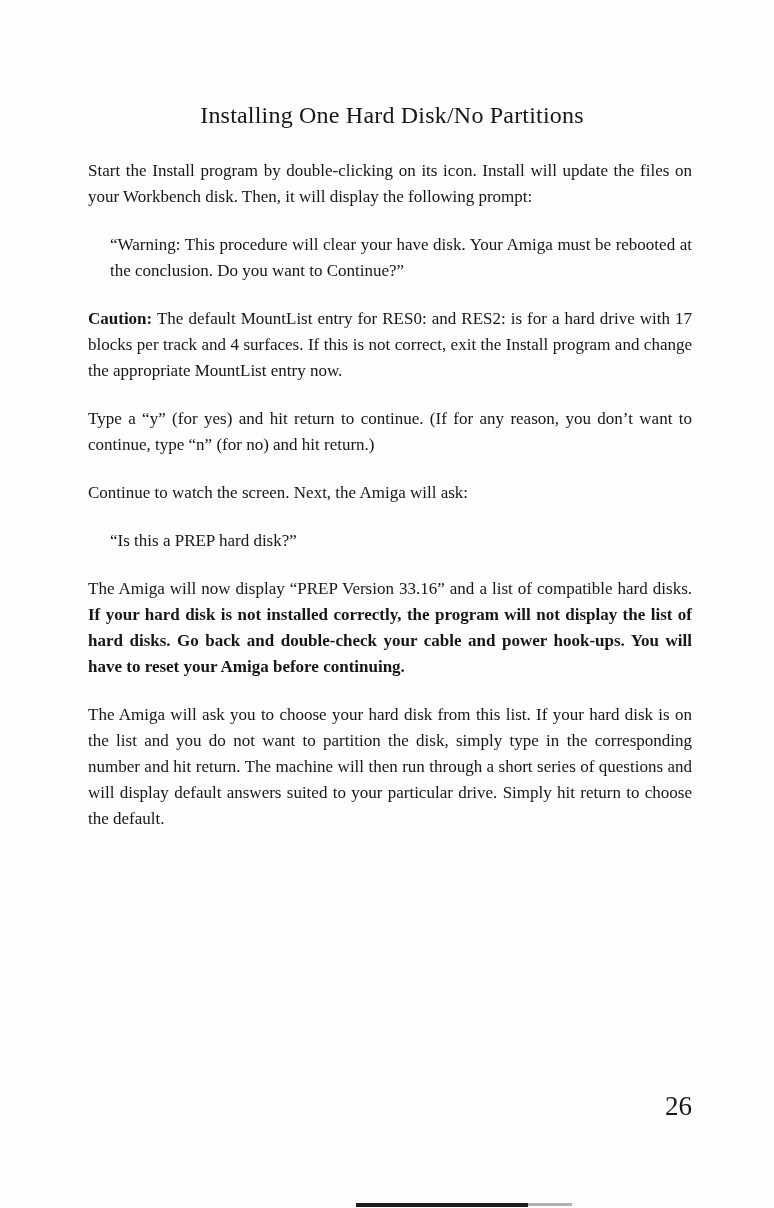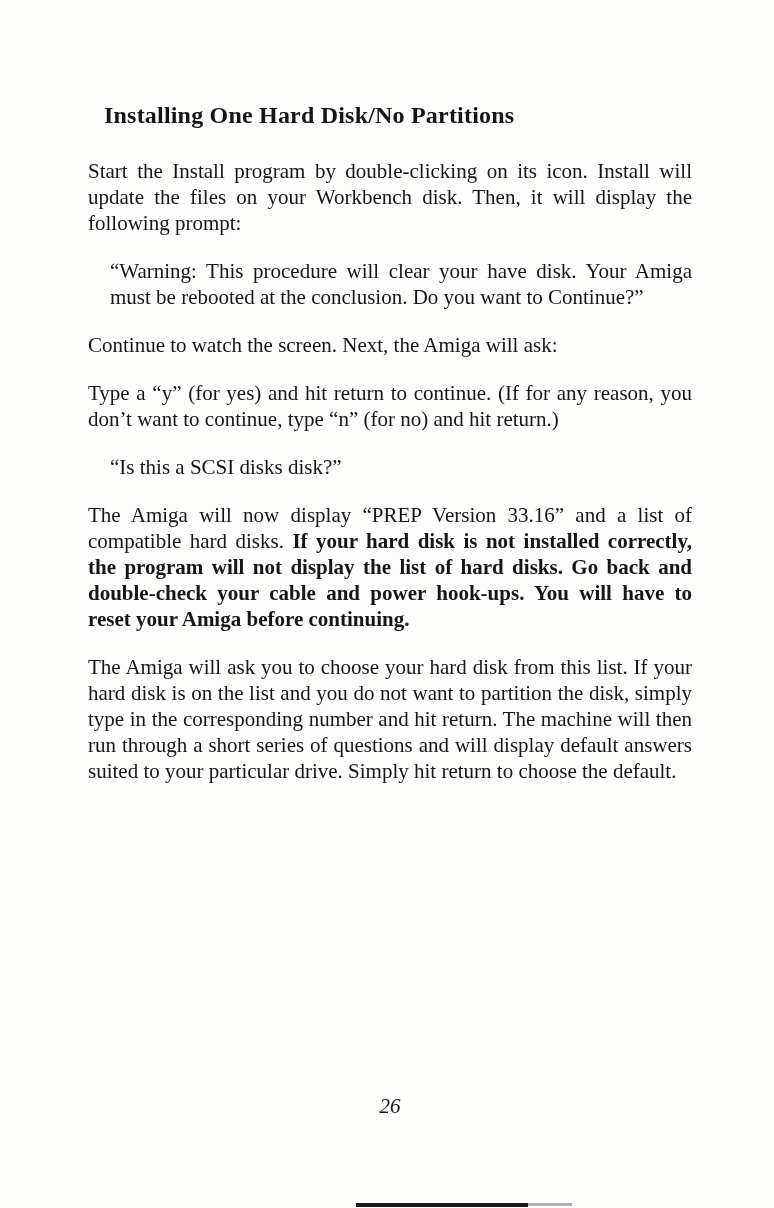--- a/index.html
+++ b/index.html
@@ -18,46 +18,46 @@
   }
   .text-column {
     position: absolute;
     left: 88px;
     top: 100px;
     width: 604px;
   }
   h1.section-heading {
     font-size: 24px;
     line-height: 30px;
-    font-weight: bold;
-    margin: 0 0 28px 16px;
+    font-weight: normal;
+    margin: 0 0 28px 4px;
     letter-spacing: 0.2px;
+    text-align: center;
   }
   .text-column p {
-    font-size: 21px;
+    font-size: 17px;
     line-height: 26px;
     text-align: justify;
     margin: 0 0 22px 0;
     font-family: Liberation Serif, serif;
   }
   .text-column p.quote {
     padding-left: 22px;
   }
   .text-column strong {
     font-weight: bold;
   }
   .page-number {
     position: absolute;
     left: 88px;
     width: 604px;
     top: 1093px;
-    text-align: center;
-    font-size: 21px;
+    text-align: right;
+    font-size: 27px;
     line-height: 26px;
-    font-style: italic;
   }
   .scan-bar-dark {
     position: absolute;
     left: 356px;
     top: 1203px;
     width: 172px;
     height: 4px;
   }
   .scan-bar-gray {
     position: absolute;
@@ -69,23 +69,24 @@
 </style>
 </head>
 <body>
 
 <div class="page">
   <div class="text-column">
     <h1 class="section-heading">Installing One Hard Disk/No Partitions</h1>
     <div id="blocks">
         <p class="paragraph">Start the Install program by double-clicking on its icon. Install will update the files on your Workbench disk. Then, it will display the following prompt:</p>
         <p class="quote">“Warning: This procedure will clear your have disk. Your Amiga must be rebooted at the conclusion. Do you want to Continue?”</p>
+        <p class="paragraph"><strong>Caution:</strong> The default MountList entry for RES0: and RES2: is for a hard drive with 17 blocks per track and 4 surfaces. If this is not correct, exit the Install program and change the appropriate MountList entry now.</p>
+        <p class="paragraph">Type a “y” (for yes) and hit return to continue. (If for any reason, you don’t want to continue, type “n” (for no) and hit return.)</p>
         <p class="paragraph">Continue to watch the screen. Next, the Amiga will ask:</p>
-        <p class="paragraph">Type a “y” (for yes) and hit return to continue. (If for any reason, you don’t want to continue, type “n” (for no) and hit return.)</p>
-        <p class="quote">“Is this a SCSI disks disk?”</p>
+        <p class="quote">“Is this a PREP hard disk?”</p>
         <p class="paragraph">The Amiga will now display “PREP Version 33.16” and a list of compatible hard disks. <strong>If your hard disk is not installed correctly, the program will not display the list of hard disks. Go back and double-check your cable and power hook-ups. You will have to reset your Amiga before continuing.</strong></p>
         <p class="paragraph">The Amiga will ask you to choose your hard disk from this list. If your hard disk is on the list and you do not want to partition the disk, simply type in the corresponding number and hit return. The machine will then run through a short series of questions and will display default answers suited to your particular drive. Simply hit return to choose the default.</p>
       </div>
   </div>
 
   <div class="page-number">26</div>
 
   <div class="scan-bar-dark" style="background: rgb(28, 28, 28);"></div>
   <div class="scan-bar-gray" style="background: rgb(178, 178, 178);"></div>
 </div>

